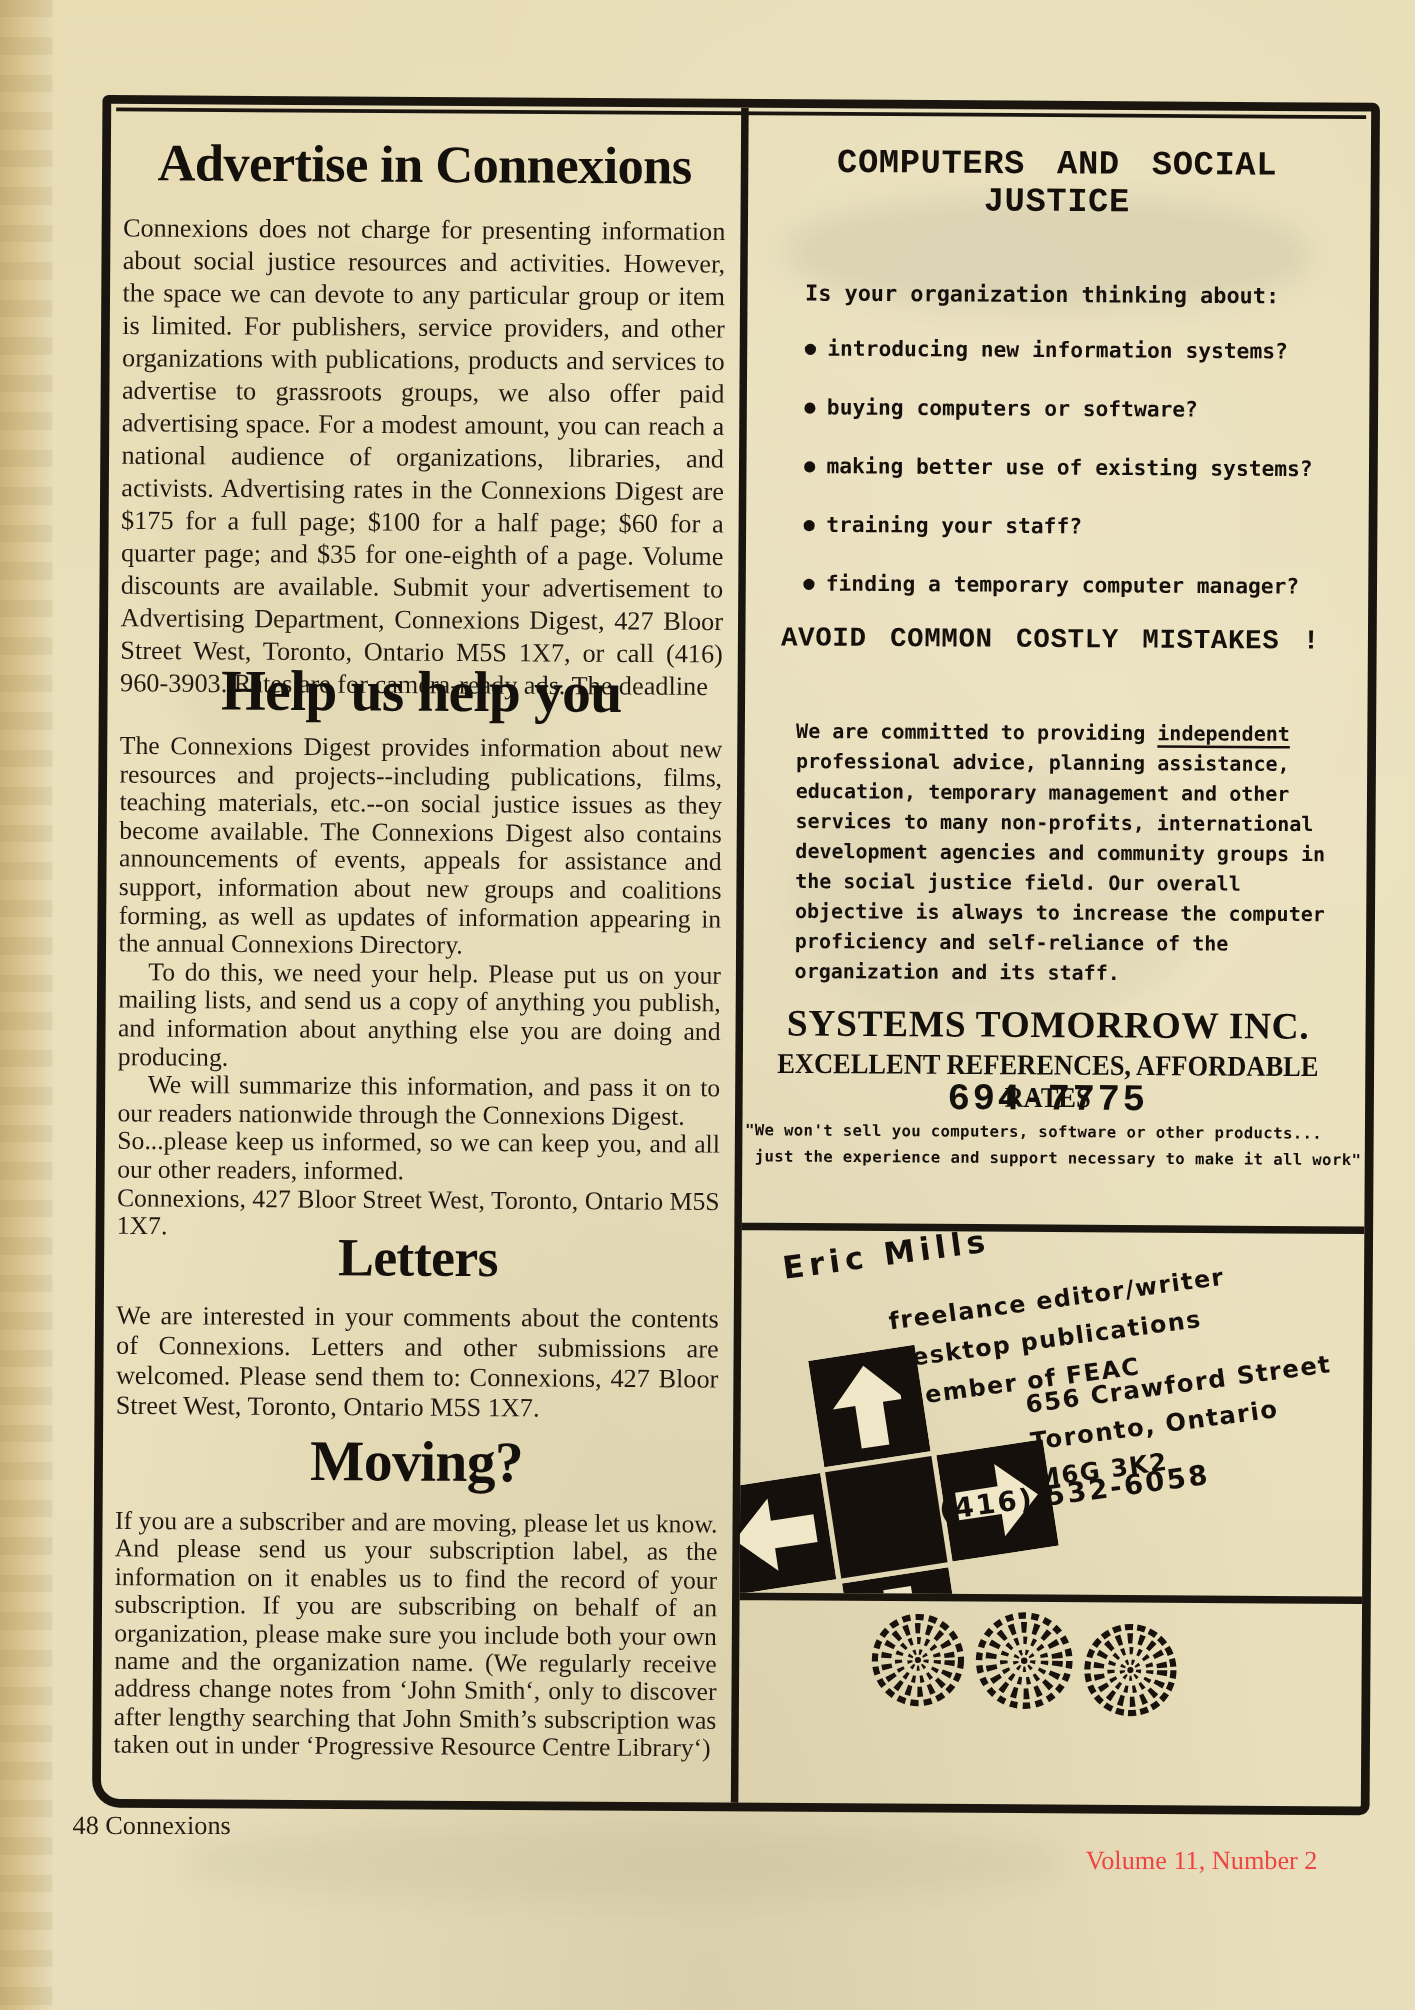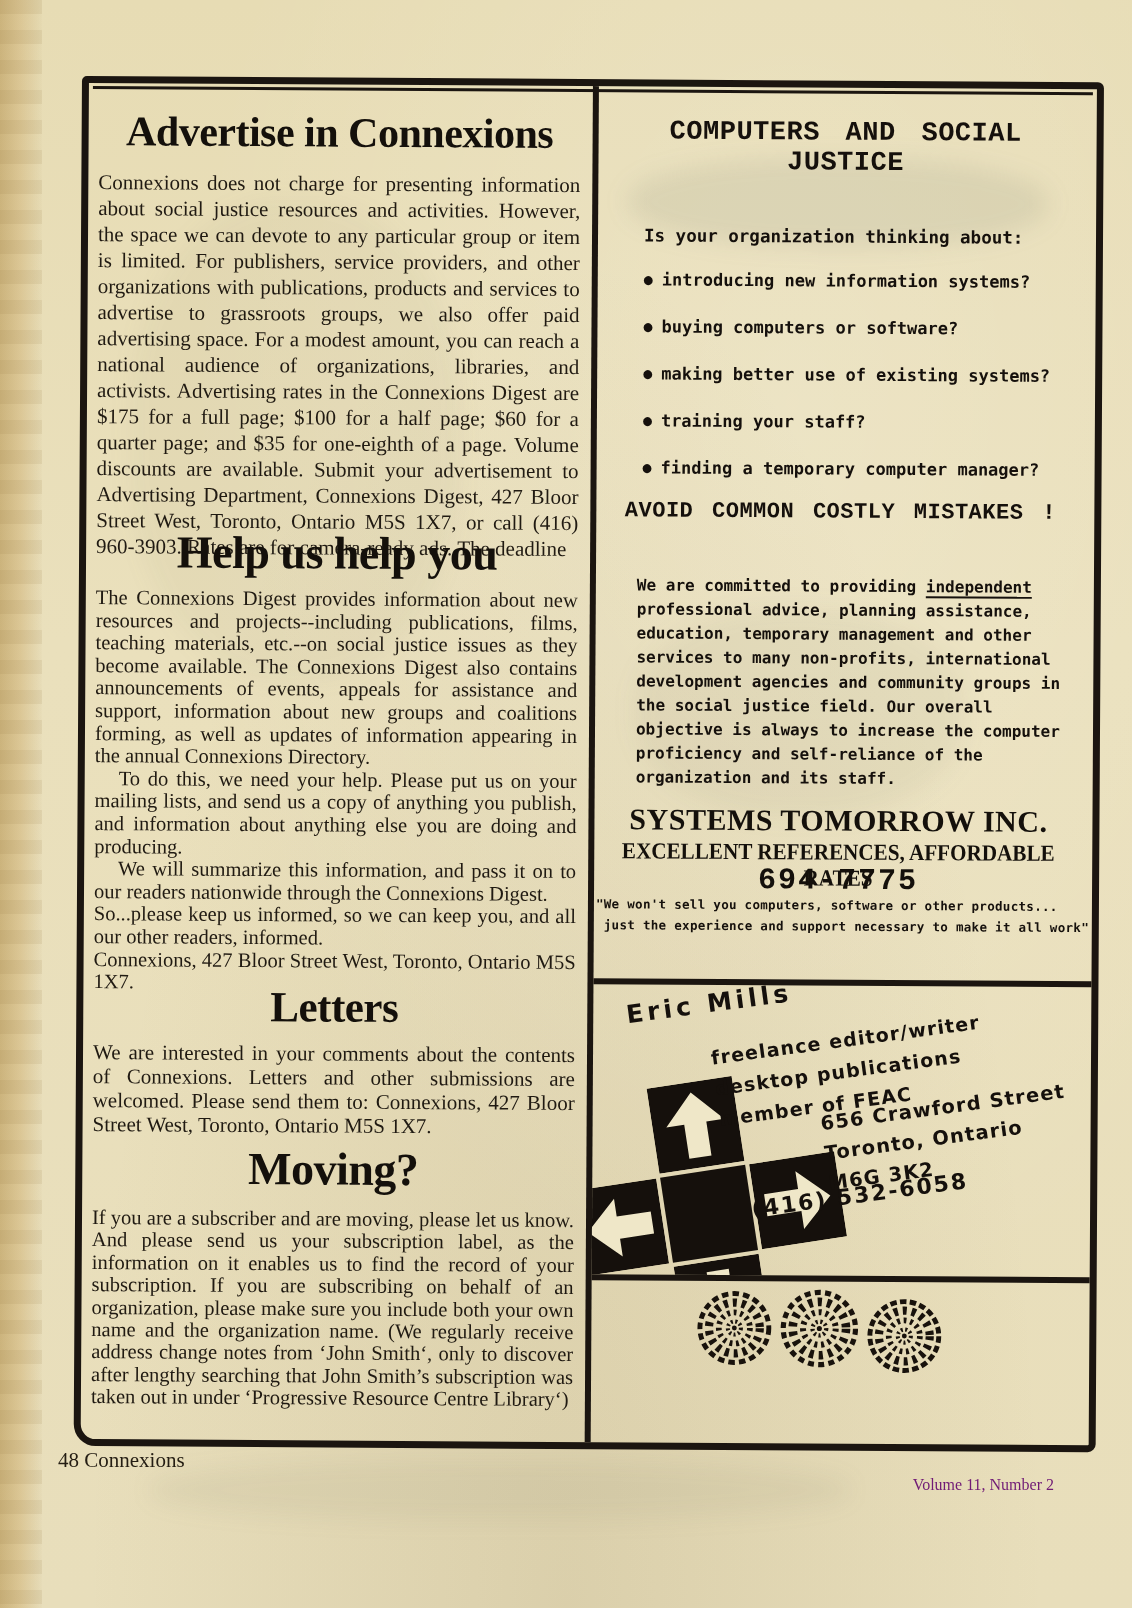--- a/index.html
+++ b/index.html
@@ -113,21 +113,21 @@
   .sq-down{left:90px;top:180px;}
   .sq svg{width:100%;height:100%;display:block;}
 
   
   .flower-row{position:absolute;left:102px;top:6px;white-space:nowrap;}
   .flower{width:82px;height:82px;display:inline-block;margin-right:-3px;vertical-align:top;}
   .flower.f2{width:86px;height:86px;margin-top:-2px;}
   .flower.f3{margin-top:7px;}
 
   .footer-left{position:absolute;left:58px;top:1448px;font-size:21px;color:#241d13;}
-  .footer-right{position:absolute;right:78px;top:1476px;font-size:16px;color:#701a75;}
+  .footer-right{position:absolute;right:78px;top:1476px;font-size:21px;color:#ef4444;}
 </style>
 </head>
 <body>
 
 <div class="edge-left"></div>
 <div class="ghost g2"></div>
 <div class="ghost g4"></div>
 
 <div class="page-box">
   <div class="inner-top-line"></div>

